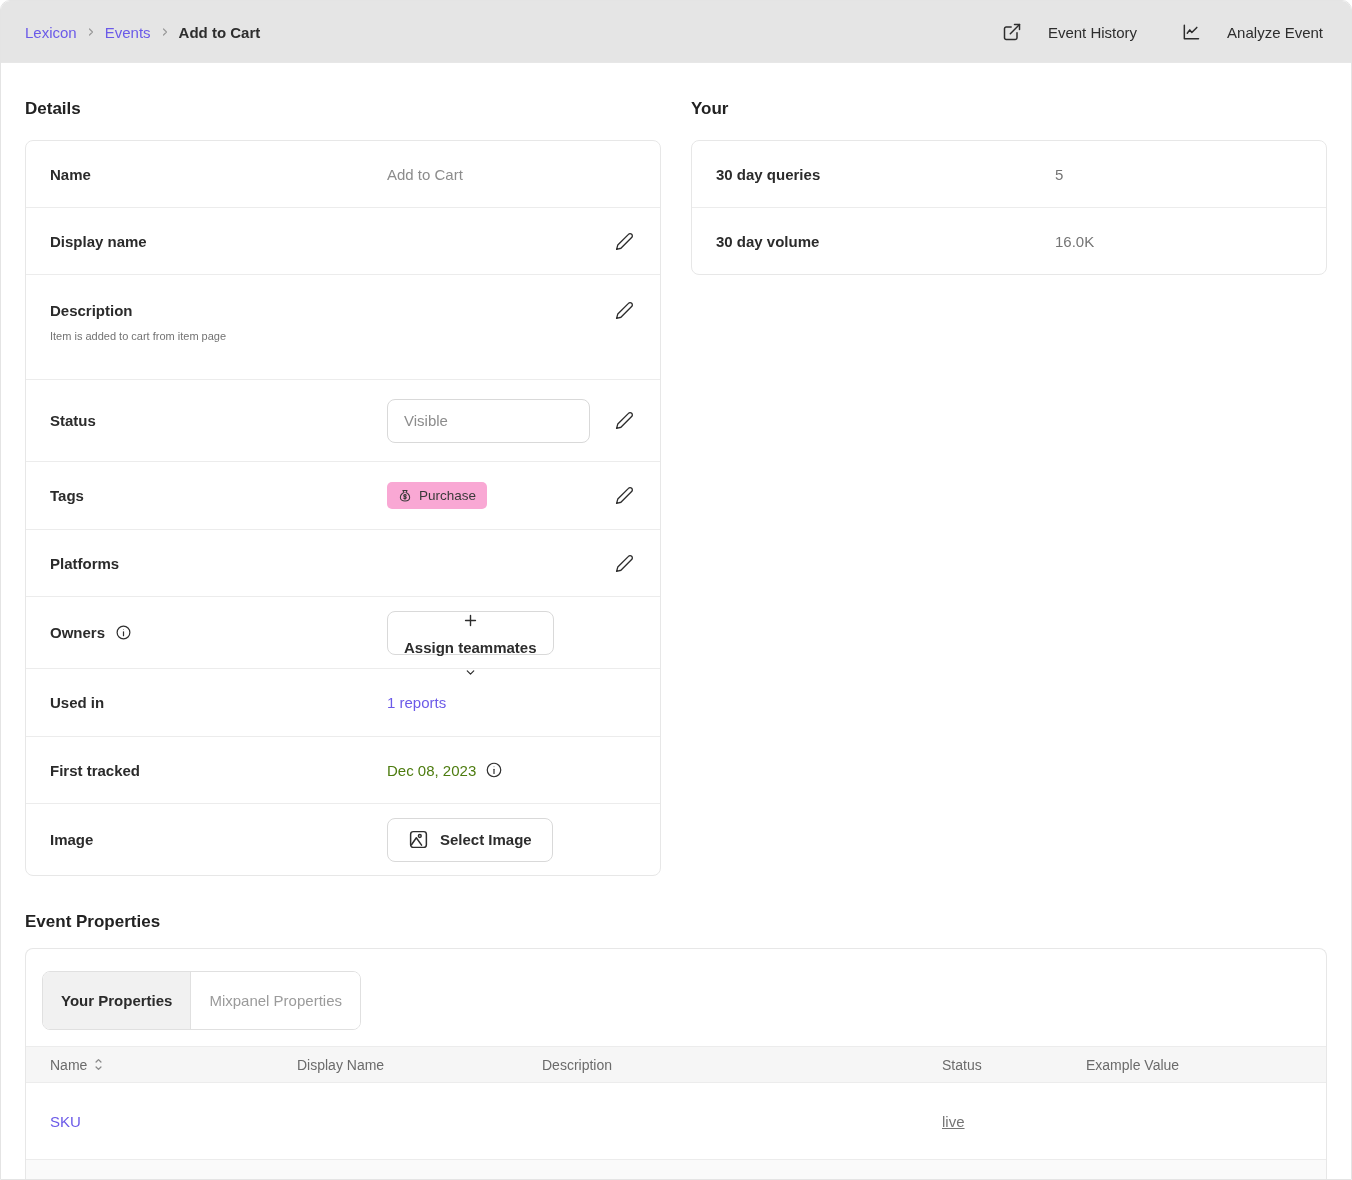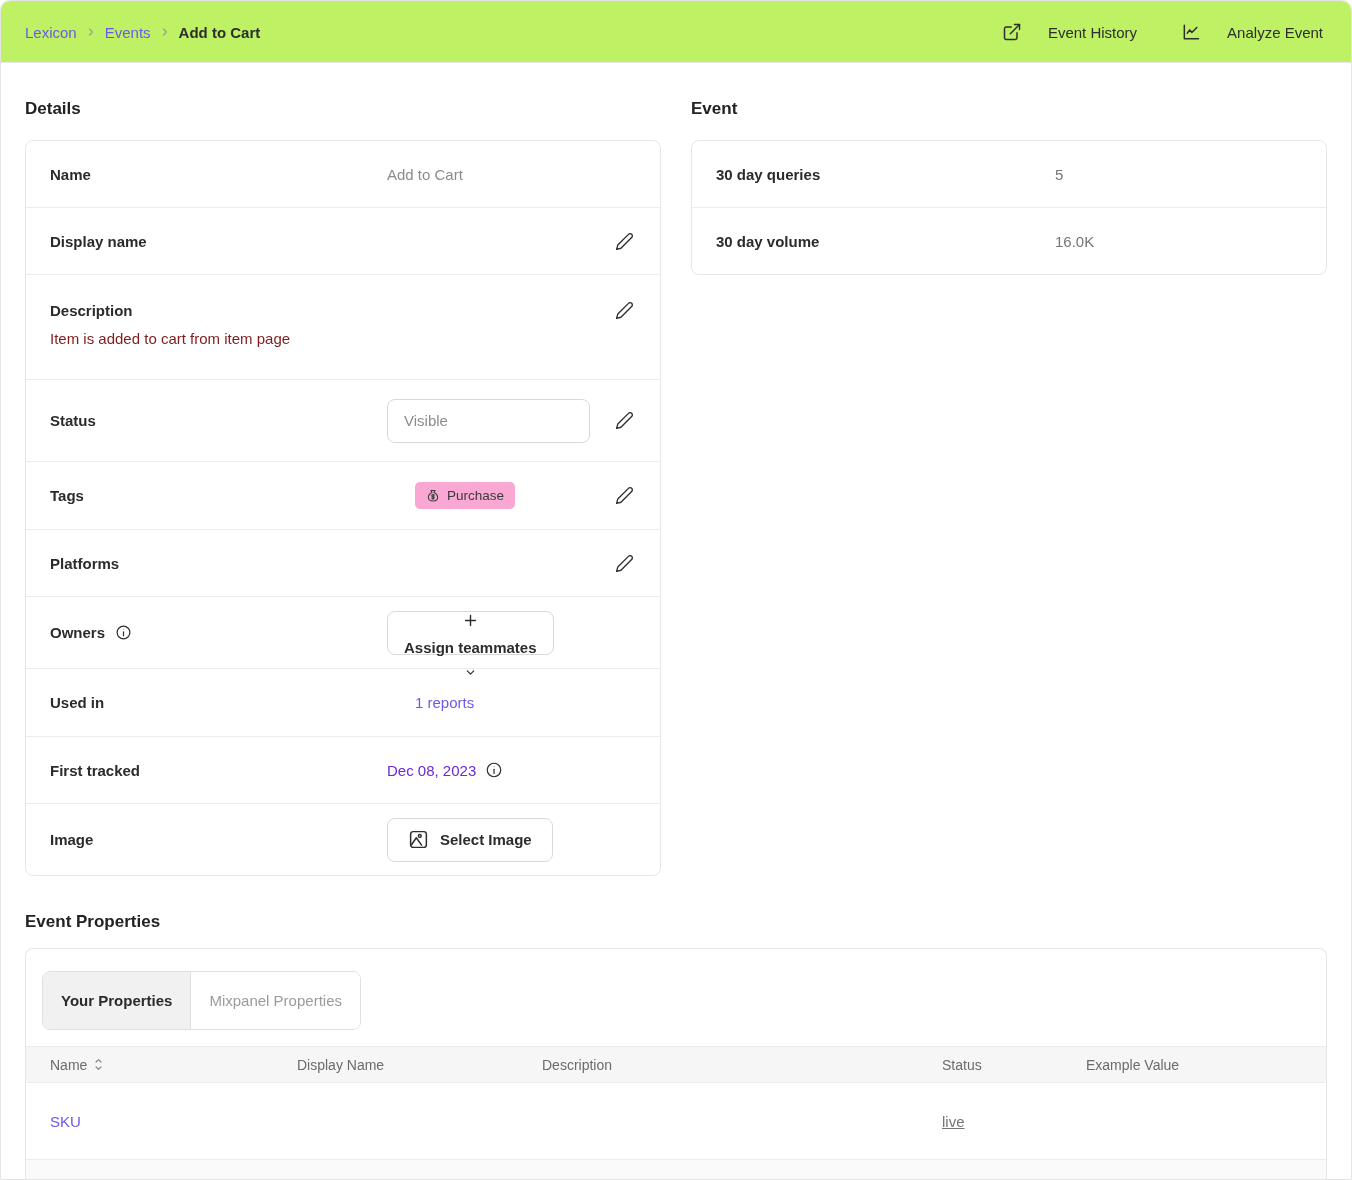--- a/index.html
+++ b/index.html
@@ -5,21 +5,21 @@
   * { margin:0; padding:0; box-sizing:border-box; }
   html,body { width:1352px; height:1180px; background:#fff; overflow:hidden;
               font-family:"Liberation Sans", sans-serif; color:#2d2d2d; }
   :root { --accent:#6b5ae8; --border:#e7e7e7; --gray-text:#8c8c8c; --mid-gray:#757575; }
 
   .app { width:1352px; height:1180px; background:#fff; border:1px solid #e4e4e4;
          border-radius:10px 10px 0 0; overflow:hidden; }
 
   
   .topbar { height:62px; display:flex; align-items:center; justify-content:space-between;
-            padding:1px 28px 0 24px; border-bottom:1px solid var(--border); background:#bef264; }
+            padding:1px 28px 0 24px; border-bottom:1px solid var(--border); background:#e5e5e5; }
   .breadcrumb { display:flex; align-items:center; gap:8px; font-size:15px; }
   .breadcrumb a { color:var(--accent); text-decoration:none; cursor:pointer; }
   .breadcrumb .current { font-weight:bold; color:#2d2d2d; }
   .crumb-sep { color:#9a9a9a; display:flex; align-items:center; }
   .topbar-actions { display:flex; align-items:center; gap:44px; }
   .top-btn { display:flex; align-items:center; gap:26px; background:none; border:none;
              font-family:inherit; font-size:15px; color:#2d2d2d; cursor:pointer; }
   .icon { display:inline-flex; align-items:center; justify-content:center; }
   svg { display:block; }
 
@@ -33,43 +33,43 @@
 
   
   .row { display:flex; align-items:center; padding:0 24px; border-top:1px solid #ececec; }
   .row:first-child { border-top:none; }
   .row-label { flex:0 0 337px; font-size:15px; font-weight:bold; color:#2b2b2b;
                display:flex; align-items:center; gap:10px; }
   .row-value { font-size:15px; color:var(--gray-text); }
   .value-area { flex:1; display:flex; align-items:center; }
   .edit-btn { margin-left:auto; background:none; border:none; cursor:pointer; color:#2d2d2d;
               display:flex; align-items:center; padding:2px; }
-  .h66 { min-height:66px; } .h67 { min-height:67px; } .h68 { min-height:68px;gap:28px; }
+  .h66 { min-height:66px; } .h67 { min-height:67px; } .h68 { min-height:68px; }
   .h72 { min-height:72px; } .h82 { min-height:82px; }
 
   .row-desc { display:block; padding:24px 24px 28px 24px; min-height:105px; border-top:1px solid #ececec; }
   .row-desc .desc-top { display:flex; align-items:center; }
   .row-desc .desc-top .row-label { flex:1; }
-  .desc-text { margin-top:8px; font-size:15px; color:#7f1d1d; }
+  .desc-text { margin-top:8px; font-size:11px; color:#737373; }
 
   .status-input { width:203px; height:44px; border:1px solid #d9d9d9; border-radius:8px;
                   padding:0 16px; font-family:inherit; font-size:15px; color:#2d2d2d; background:#fff; }
   .status-input::placeholder { color:#8c8c8c; opacity:1; }
 
   .tag-chip { display:inline-flex; align-items:center; gap:7px; background:#f9a8d4;
               border-radius:5px; padding:6px 11px; font-size:13.5px; color:#3a3a3a; }
 
   .assign-btn { display:flex; align-items:center; gap:10px; height:44px; padding:0 16px;
                 border:1px solid #d9d9d9; border-radius:8px; background:#fff; cursor:pointer;
                 font-family:inherit; font-size:15px; font-weight:bold; color:#2d2d2d;flex-direction:column; }
   .select-img-btn { display:flex; align-items:center; gap:11px; height:44px; padding:4px 20px;
                 border:1px solid #d9d9d9; border-radius:8px; background:#fff; cursor:pointer;
                 font-family:inherit; font-size:15px; font-weight:bold; color:#2d2d2d; }
   .link { color:var(--accent); font-size:15px; text-decoration:none; cursor:pointer; }
-  .dark-value { color:#6d28d9; font-size:15px; display:flex; align-items:center; gap:9px; }
+  .dark-value { color:#4d7c0f; font-size:15px; display:flex; align-items:center; gap:9px; }
   .info-icon { color:#2f2f2f; display:inline-flex; }
 
   
   .usage-row-label { flex:0 0 339px; }
 
   
   .props-card { border-radius:8px 8px 0 0; border-bottom:none; }
   .tabs { display:inline-flex; border:1px solid #e0e0e0; border-radius:8px; overflow:hidden;
           margin:22px 0 16px 16px; }
   .tab { padding:20px 18px; font-family:inherit; font-size:15px; background:#fff; border:none;
@@ -280,21 +280,21 @@
                 </span>
                 <span>Select Image</span>
               </button>
             </div>
           </div>
 
         </div>
       </section>
 
       <section class="col-right">
-        <h2 class="section-title">Event</h2>
+        <h2 class="section-title">Your</h2>
         <div class="card">
           <div class="row h66">
             <span class="row-label usage-row-label">30 day queries</span>
             <span class="row-value" style="color:#757575">5</span>
           </div>
           <div class="row h67">
             <span class="row-label usage-row-label">30 day volume</span>
             <span class="row-value" style="color:#757575">16.0K</span>
           </div>
         </div>

